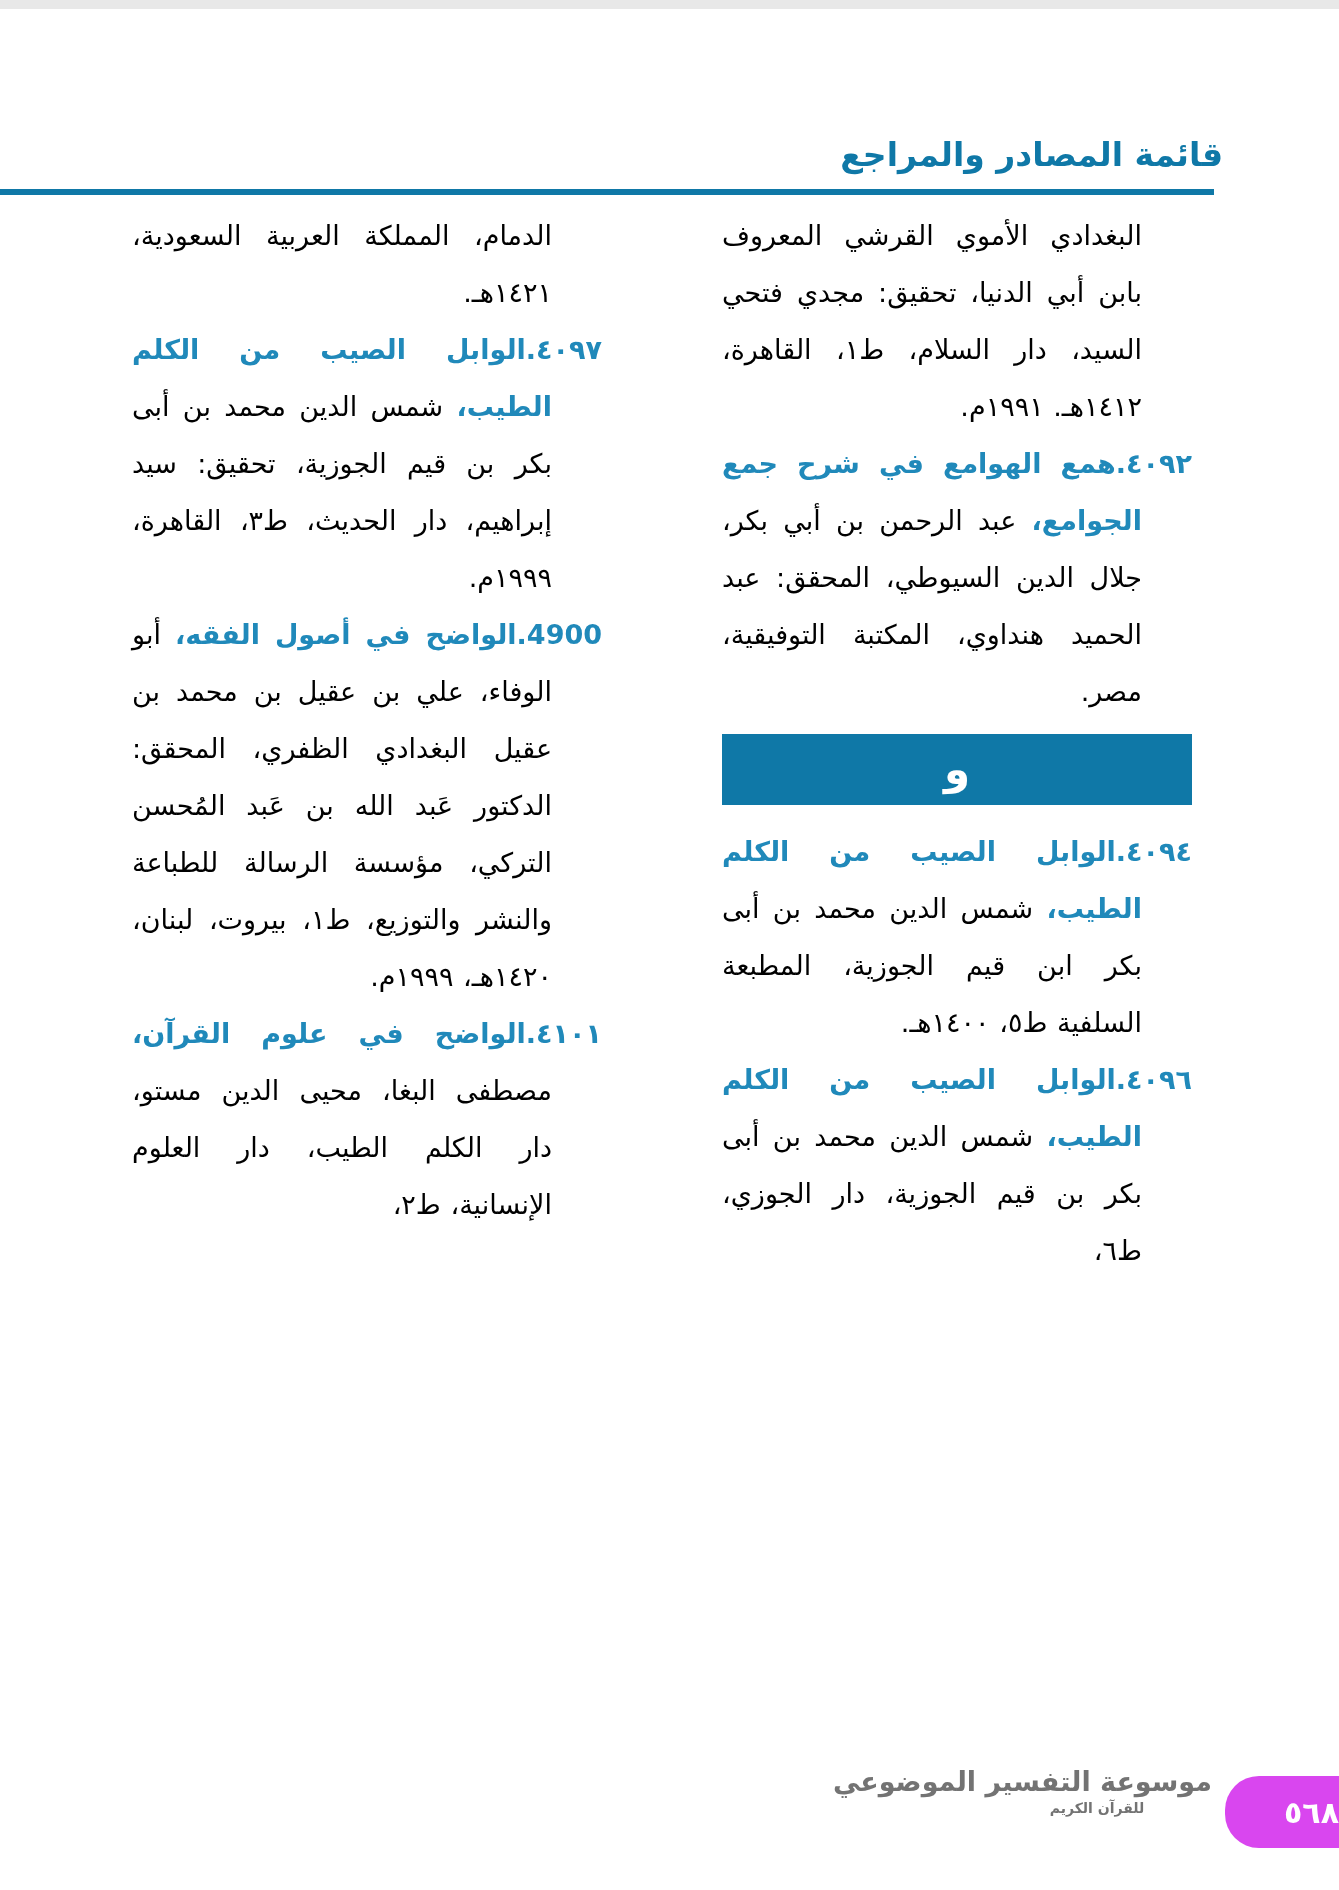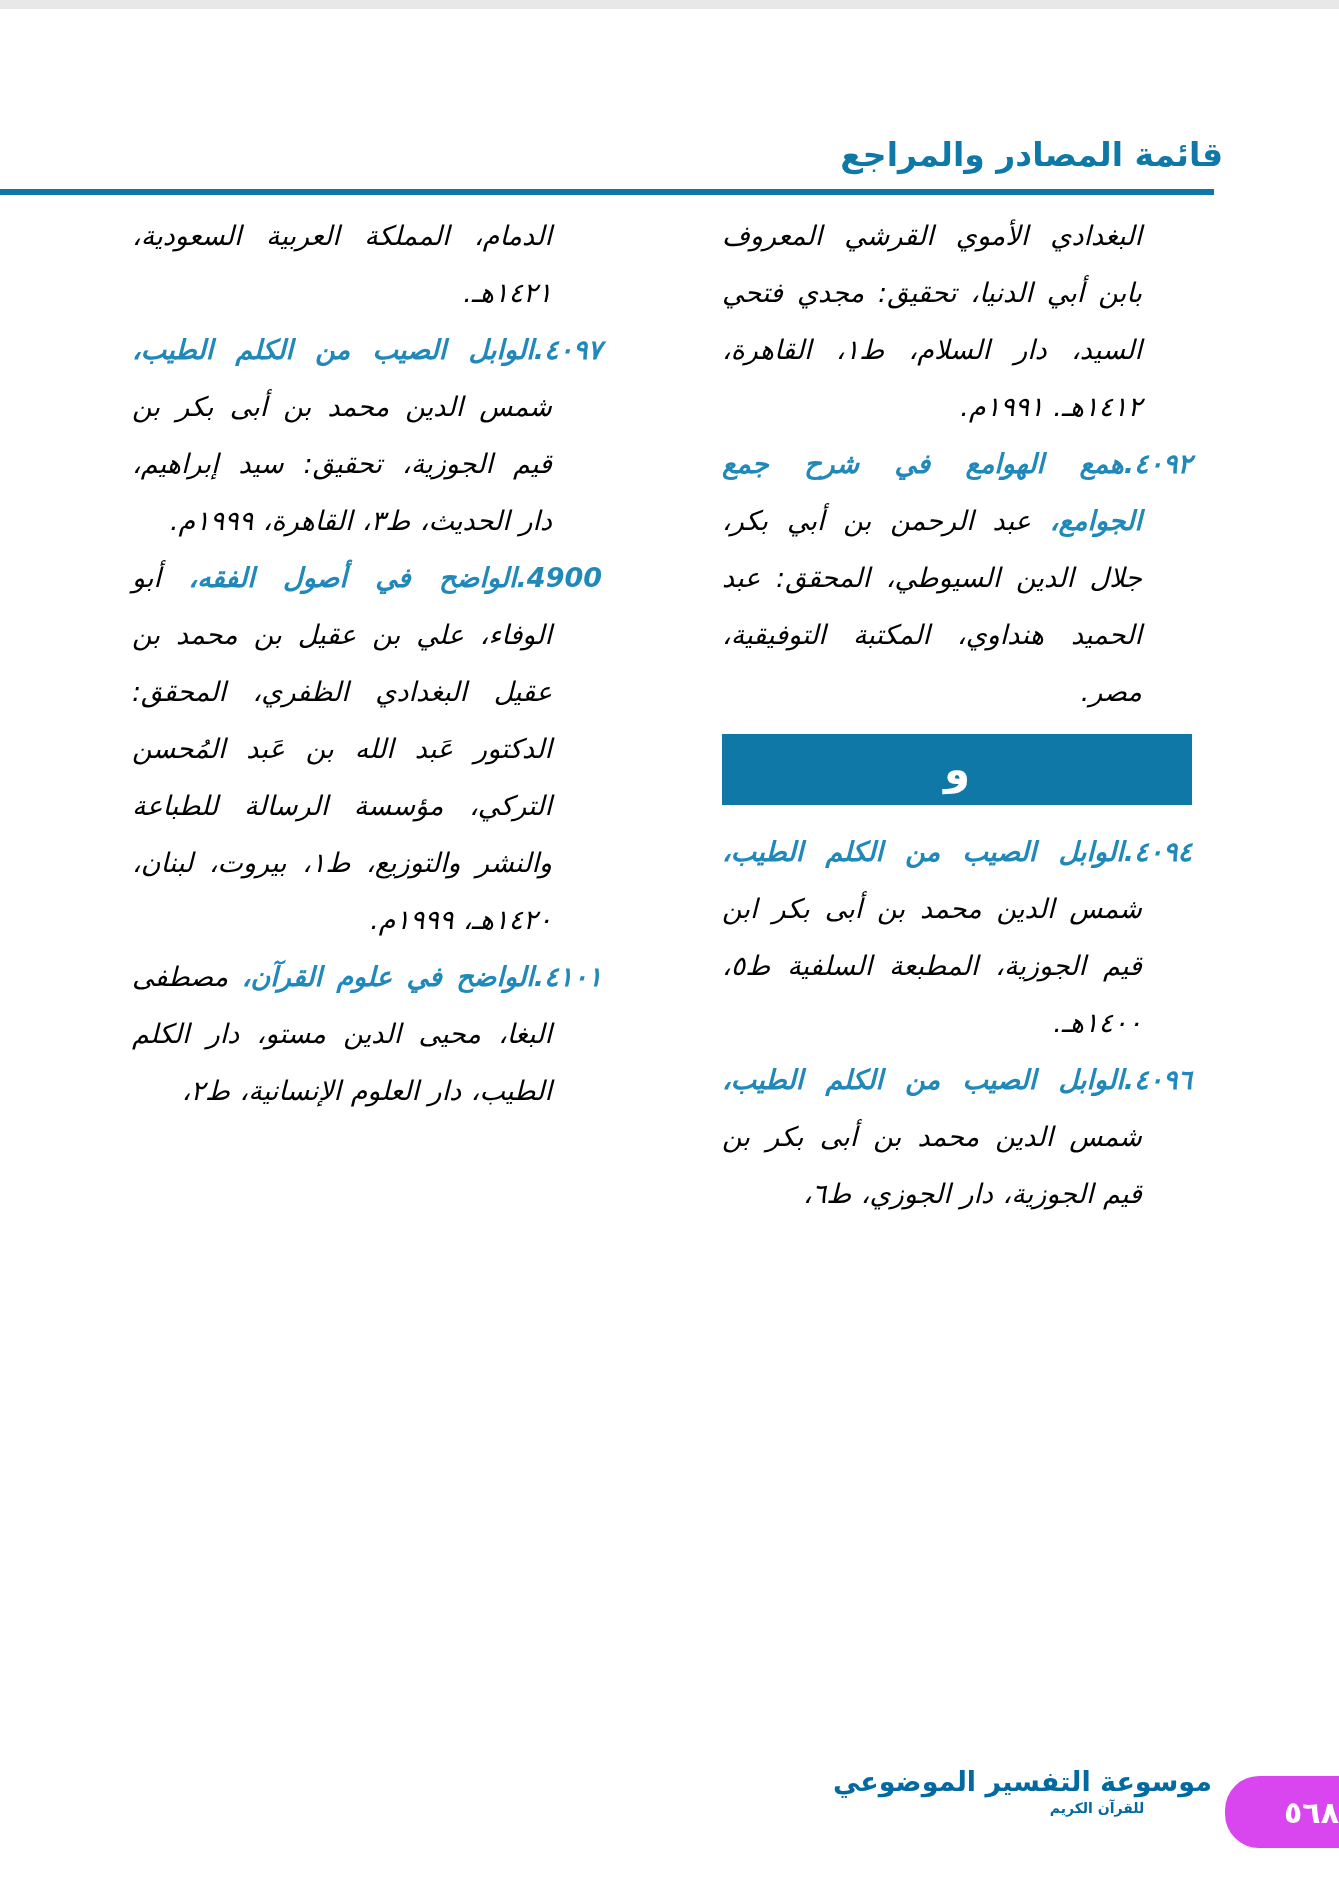--- a/index.html
+++ b/index.html
@@ -44,21 +44,20 @@
     line-height:57px;
     text-align:justify;
   }
   .entry{
     margin:0;
     padding-right:50px;
     text-indent:-50px;
     text-align:justify;
     text-align-last:right;
     word-spacing:1px;
-    font-style:italic;
   }
   .entry.continuation{
     text-indent:0;
   }
   .entry-number{
     color:#2089ba;
     font-weight:bold;
   }
   .entry-title{
     color:#2089ba;
@@ -78,21 +77,21 @@
     font-size:42px;
     font-weight:bold;
     line-height:1;
   }
   
   .logo{
     position:absolute;
     top:1758px;right:127px;
     width:230px;
     text-align:center;
-    color:#0369a1;
+    color:#737373;
     line-height:1.1;
   }
   .logo-title{
     font-size:27px;
     font-weight:bold;
     white-space:nowrap;
   }
   .logo-subtitle{
     font-size:14px;
     font-weight:bold;

